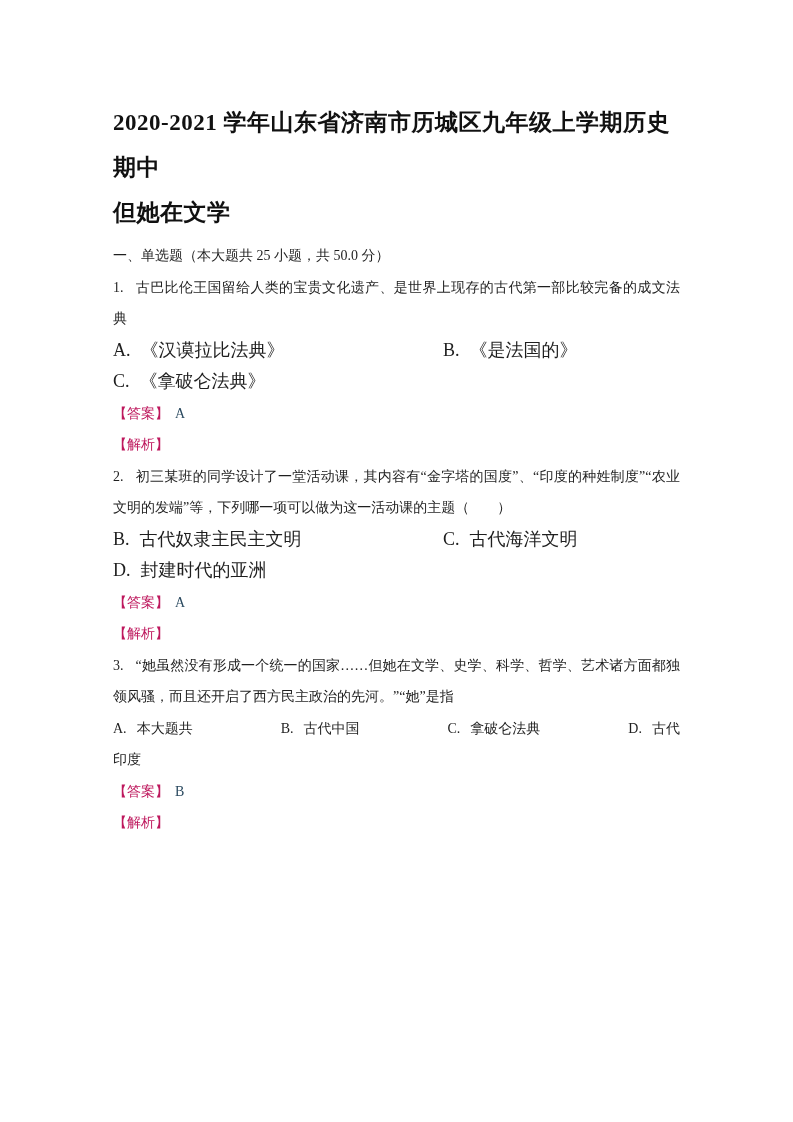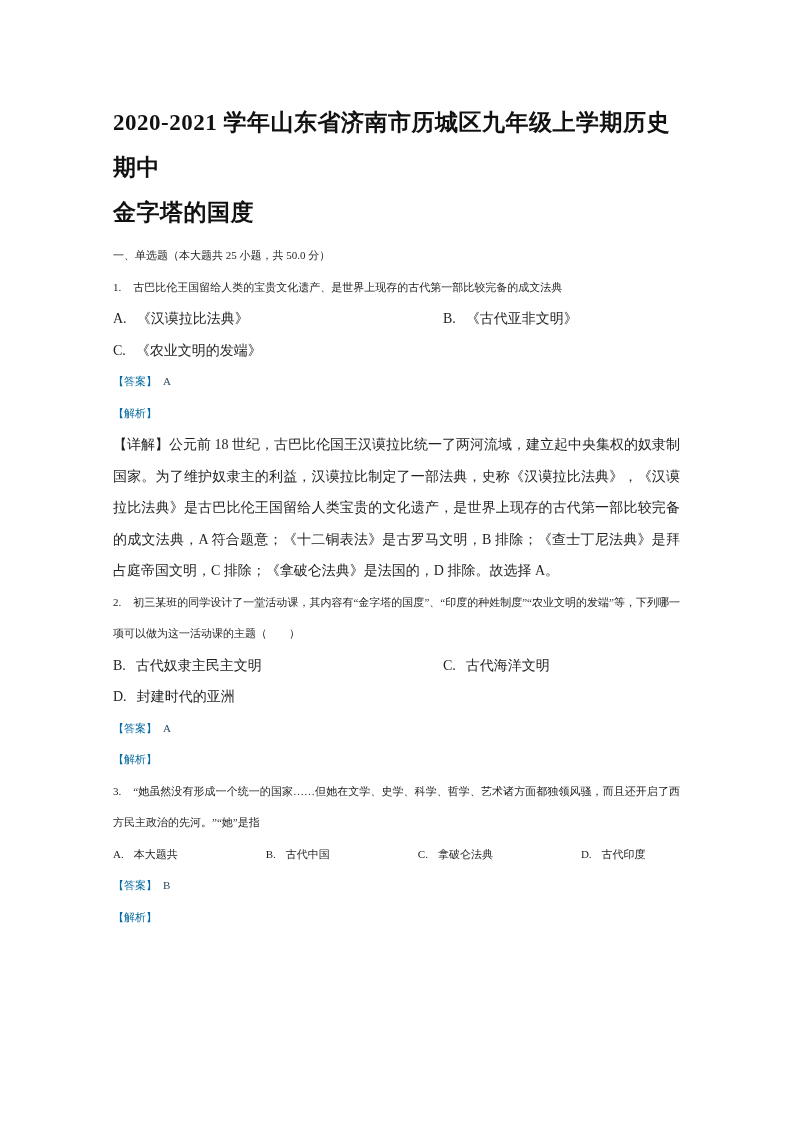--- a/index.html
+++ b/index.html
@@ -26,77 +26,76 @@
     font-size: 23px;
     font-weight: bold;
     line-height: 45px;
     color: #111111;
     margin: 0 0 5px 0;
     letter-spacing: 0.5px;
   }
   .doc-title .title-line { display: block; }
   .line {
     margin: 0;
-    font-size: 11px;
+    font-size: 14px;
     line-height: 31.5px;
   }
   .stem { text-align: justify; }
   .qnum { margin-right: 12px; }
   .detail {
     margin: 0;
     font-size: 14px;
     line-height: 31.5px;
     text-align: justify;
   }
   .opt-grid {
     display: grid;
     grid-template-columns: 330px 1fr;
-    font-size: 14px;
+    font-size: 18px;
     line-height: 31.5px;
   }
   .opt .letter { margin-right: 10px; }
   .opts-inline { word-break: break-word; }
   .opt-spacer { display: inline-block; width: 88px; }
-  .blue-label { color: #0369a1; }
+  .blue-label { color: #be185d; }
   .answer-letter {
     color: #2b4a60;
     margin-left: 6px;
   }
 </style>
 </head>
 <body>
 
 <div class="page">
 
   <h1 class="doc-title">
     <span class="title-line">2020-2021 学年山东省济南市历城区九年级上学期历史期中</span>
-    <span class="title-line">金字塔的国度</span>
+    <span class="title-line">但她在文学</span>
   </h1>
 
   <p class="line">一、单选题（本大题共 25 小题，共 50.0 分）</p>
 
   <p class="line stem">
     <span class="qnum">1.</span><span>古巴比伦王国留给人类的宝贵文化遗产、是世界上现存的古代第一部比较完备的成文法典</span>
   </p>
   <div class="opt-grid">
     <span class="opt">
       <span class="letter">A.</span><span>《汉谟拉比法典》</span>
     </span>
     <span class="opt">
-      <span class="letter">B.</span><span>《古代亚非文明》</span>
+      <span class="letter">B.</span><span>《是法国的》</span>
     </span>
     <span class="opt">
-      <span class="letter">C.</span><span>《农业文明的发端》</span>
+      <span class="letter">C.</span><span>《拿破仑法典》</span>
     </span>
   </div>
   <p class="line">
     <span class="blue-label">【答案】</span><span class="answer-letter">A</span>
   </p>
   <p class="line blue-label">【解析】</p>
-  <p class="detail">【详解】公元前 18 世纪，古巴比伦国王汉谟拉比统一了两河流域，建立起中央集权的奴隶制国家。为了维护奴隶主的利益，汉谟拉比制定了一部法典，史称《汉谟拉比法典》，《汉谟拉比法典》是古巴比伦王国留给人类宝贵的文化遗产，是世界上现存的古代第一部比较完备的成文法典，A 符合题意；《十二铜表法》是古罗马文明，B 排除；《查士丁尼法典》是拜占庭帝国文明，C 排除；《拿破仑法典》是法国的，D 排除。故选择 A。</p>
 
   <p class="line stem">
     <span class="qnum">2.</span><span>初三某班的同学设计了一堂活动课，其内容有“金字塔的国度”、“印度的种姓制度”“农业文明的发端”等，下列哪一项可以做为这一活动课的主题（　　）</span>
   </p>
   <div class="opt-grid">
     <span class="opt">
       <span class="letter">B.</span><span>古代奴隶主民主文明</span>
     </span>
     <span class="opt">
       <span class="letter">C.</span><span>古代海洋文明</span>

